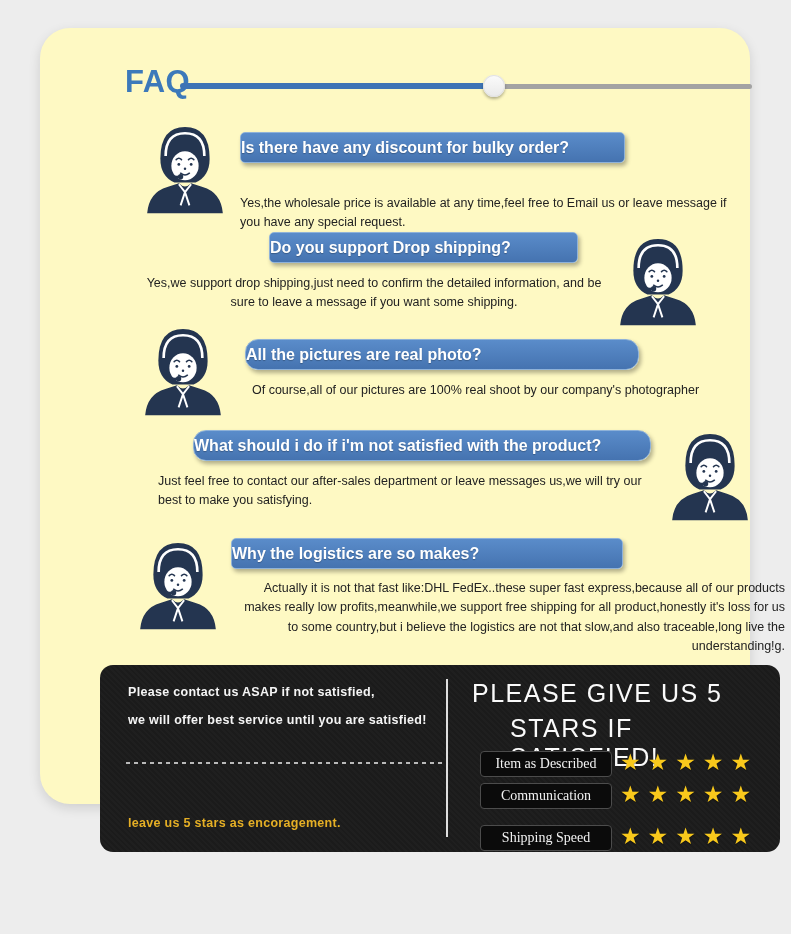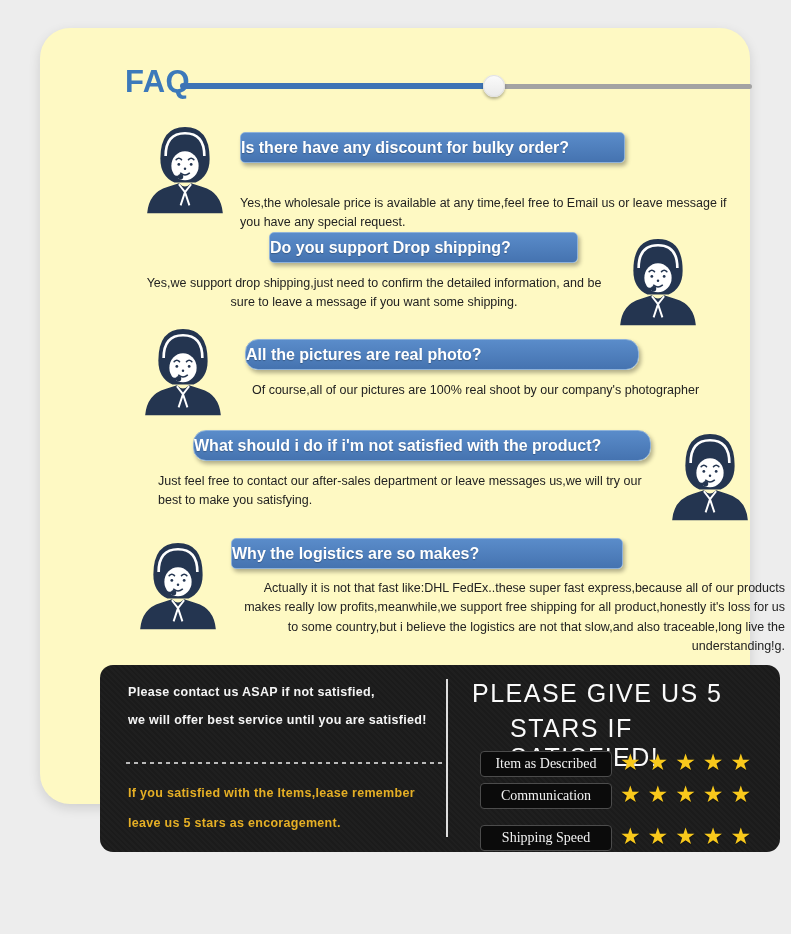--- a/index.html
+++ b/index.html
@@ -120,21 +120,20 @@
     <svg class="avatar av5" viewBox="0 0 100 112">
         <use href="#agent-icon"></use>
       </svg>
     <div class="q-banner q5">Why the logistics are so makes?</div>
     <div class="answer a5">Actually it is not that fast like:DHL FedEx..these super fast express,because all of our products makes really low profits,meanwhile,we support free shipping for all product,honestly it's loss for us to some country,but i believe the logistics are not that slow,and also traceable,long live the understanding!g.</div>
 
     <div class="footer">
       <div class="fl-line fl1">Please contact us ASAP if not satisfied,</div>
       <div class="fl-line fl2">we will offer best service until you are satisfied!</div>
       <div class="f-dashes"></div>
-      <div class="fg-line fg1">If you satisfied with the Items,lease remember</div>
       <div class="fg-line fg2">leave us 5 stars as encoragement.</div>
       <div class="f-divider"></div>
       <div class="f-headline fh1">PLEASE GIVE US 5</div>
       <div class="f-headline fh2">STARS IF SATISFIED!</div>
 
       <div class="rating-row rr1">
         <div class="rating-pill">Item as Described</div>
         <div class="stars">★★★★★</div>
       </div>
       <div class="rating-row rr2">

